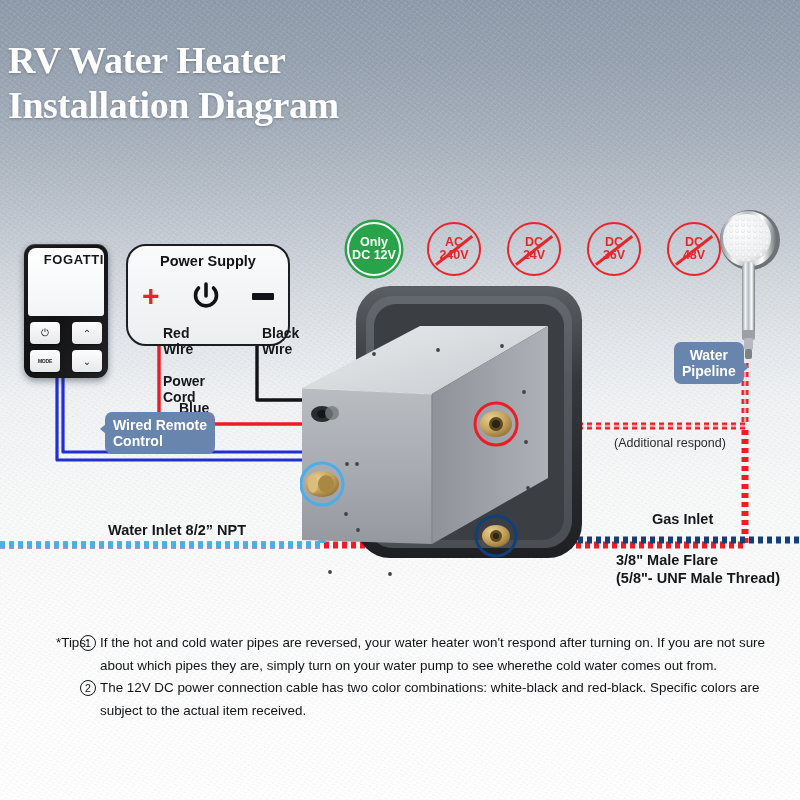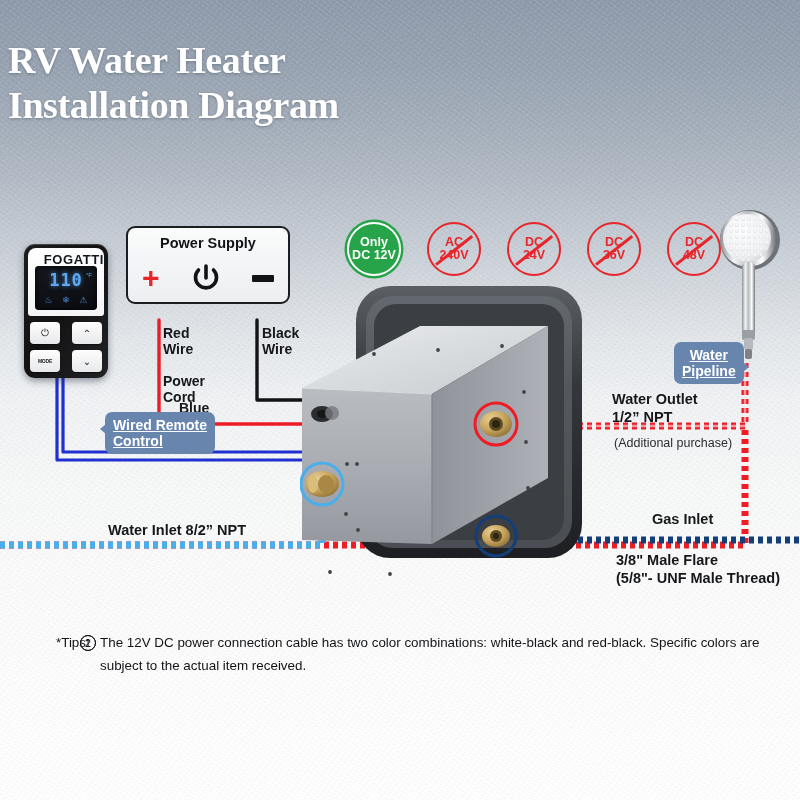--- a/index.html
+++ b/index.html
@@ -109,25 +109,25 @@
     background: linear-gradient(180deg,#fdfdfd 0%, #e7e8ea 100%);
     border-radius: 4px;
     display: flex; align-items: center; justify-content: center;
     font-size: 10px; color: #1b1d20;
     box-shadow: 0 1px 1px rgba(0,0,0,.5);
   }
   .key.mode { font-size: 5px; letter-spacing: -.2px; font-weight: bold; }
 
   
   #power-supply {
-    position: absolute; left: 126px; top: 226px;
-    width: 164px; height: 78px;
+    position: absolute; left: 126px; top: 244px;
+    width: 164px; height: 102px;
     background: linear-gradient(180deg,#fafbfb 0%, #eceef0 100%);
     border: 2.2px solid #1b1d20;
-    border-radius: 9px;
+    border-radius: 20px;
   }
   #ps-title {
     position: absolute; top: 7px; left: 0; width: 100%;
     text-align: center; font-size: 14.5px; font-weight: bold; color: #121417;
   }
   #ps-row {
     position: absolute; top: 32px; left: 0; width: 100%;
     display: flex; align-items: center; justify-content: space-around;
   }
   #ps-plus { font-size: 30px; font-weight: bold; color: #e8252b; line-height: 30px; }
@@ -142,21 +142,20 @@
 
   .badge {
     position: absolute;
     background: #6885ae;
     color: #ffffff;
     font-size: 14px; font-weight: bold;
     border-radius: 7px;
     padding: 5px 8px;
     line-height: 16px;
     text-align: center;
-    text-decoration: underline;
   }
   .badge::after {
     content: "";
     position: absolute;
     width: 0; height: 0;
   }
   #badge-remote::after {
     left: -5px; top: 12px;
     border-top: 5px solid transparent;
     border-bottom: 5px solid transparent;
@@ -261,29 +260,20 @@
     <path d="M 0,545 L 745,545 L 745,426" fill="none" stroke="#ee1c25" stroke-width="7" stroke-dasharray="5 4" stroke-linecap="butt"></path>
 
     <path d="M 0,545 L 322,545 L 322,487" fill="none" stroke="#4aaeea" stroke-width="7" stroke-dasharray="5 4" stroke-linecap="butt"></path>
 
     <path d="M 497,540 L 800,540" fill="none" stroke="#123f7a" stroke-width="7" stroke-dasharray="5 4" stroke-linecap="butt"></path>
   </svg>
 
   <div id="remote">
     <div id="remote-face">
       <div id="brand">FOGATTI</div>
-      <div id="lcd">
-        <div id="lcd-temp">110</div>
-        <div id="lcd-unit">°F</div>
-        <div id="lcd-icons">
-          <span>♨</span>
-          <span>❄</span>
-          <span>⚠</span>
-        </div>
-      </div>
     </div>
     <div id="remote-keys">
       <div class="key">⏻</div>
       <div class="key">⌃</div>
       <div class="key mode">MODE</div>
       <div class="key">⌄</div>
     </div>
   </div>
 
   <div id="power-supply">
@@ -453,33 +443,32 @@
 Wire</div>
 
   <div class="badge" id="badge-remote" style="left:57px; top:412px; white-space:pre-line; text-align:left;margin-left:48px;">Wired Remote
 Control</div>
 
   <div class="plain-label" style="left:108px; top:521px;">Water Inlet 8/2” NPT</div>
 
   <div class="badge" id="badge-pipeline" style="left:674px; top:342px; white-space:pre-line;">Water
 Pipeline</div>
 
-  <div class="plain-label" style="left:612px; top:390px; white-space:pre-line;">Water Outlet
-1/2” NPT</div>
-
-  <div class="sub-label" style="left:614px; top:435px;">(Additional purchase)</div>
+
+  <div class="sub-label" style="left:614px; top:435px;">(Additional respond)</div>
 
   <div class="plain-label" style="left:652px; top:510px;">Gas Inlet</div>
 
   <div class="plain-label" style="left:616px; top:551px; white-space:pre-line;">3/8" Male Flare
 (5/8"- UNF Male Thread)</div>
 
   <div id="tips">
     <div id="tips-head">*Tips:</div>
     <div class="tip">
       <span class="num">1</span>
+      <span>If the hot and cold water pipes are reversed, your water heater won't respond after turning on. If you are not sure about which pipes they are, simply turn on your water pump to see wherethe cold water comes out from.</span>
     </div>
     <div class="tip">
       <span class="num">2</span>
       <span>The 12V DC power connection cable has two color combinations: white-black and red-black. Specific colors are subject to the actual item received.</span>
     </div>
   </div>
 </div>
 
 </body></html>

